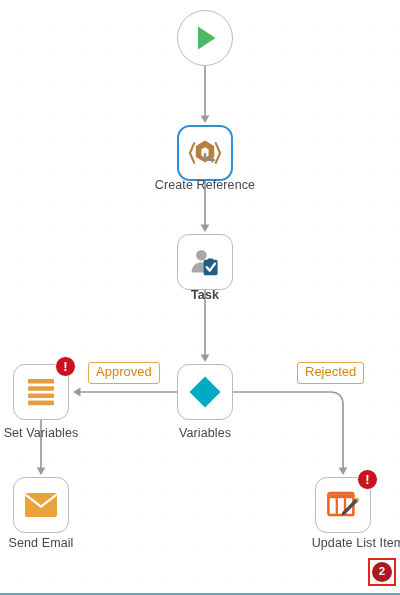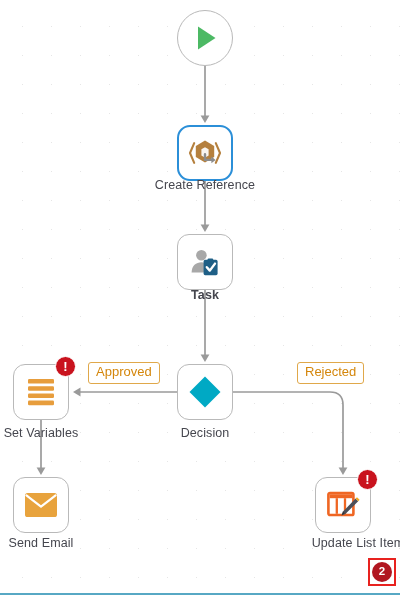--- a/index.html
+++ b/index.html
@@ -220,21 +220,21 @@
       <path d="M18.8,21.2 L21.8,24.6 L27.0,17.6" stroke="#ffffff" stroke-width="2.4" fill="none" stroke-linecap="round" stroke-linejoin="round"></path>
     </svg>
   </div>
   <div class="node-label" style="left:165px; top:288px; width:80px;font-weight:bold;">Task</div>
 
   <div class="node" style="left:177px; top:364px;">
     <svg class="icon-svg" width="36" height="36" viewBox="0 0 36 36">
       <path d="M18,2.5 L33.5,18 L18,33.5 L2.5,18 Z" fill="#00a9c4" rx="2"></path>
     </svg>
   </div>
-  <div class="node-label" style="left:151px; top:426px; width:108px;">Decision</div>
+  <div class="node-label" style="left:151px; top:426px; width:108px;">Variables</div>
 
   <div class="node" style="left:13px; top:364px;">
     <svg class="icon-svg" width="30" height="32" viewBox="0 0 30 32">
       <rect x="2" y="3.0" width="26" height="4.6" rx="1.2" fill="#e79d3c"></rect>
       <rect x="2" y="10.2" width="26" height="4.6" rx="1.2" fill="#e79d3c"></rect>
       <rect x="2" y="17.4" width="26" height="4.6" rx="1.2" fill="#e79d3c"></rect>
       <rect x="2" y="24.6" width="26" height="4.6" rx="1.2" fill="#e79d3c"></rect>
     </svg>
     <div class="error-badge" style="right:-8px; top:-9px;">
       <span class="glyph">!</span>

